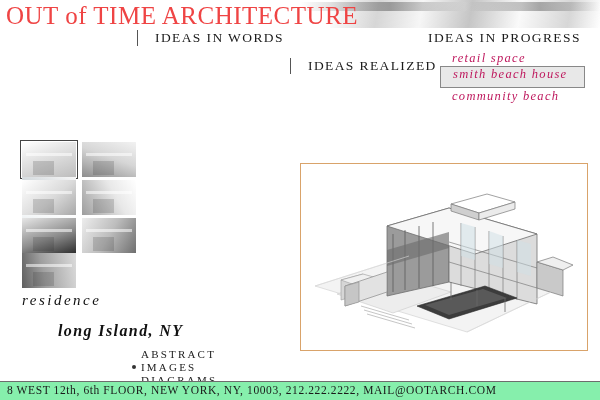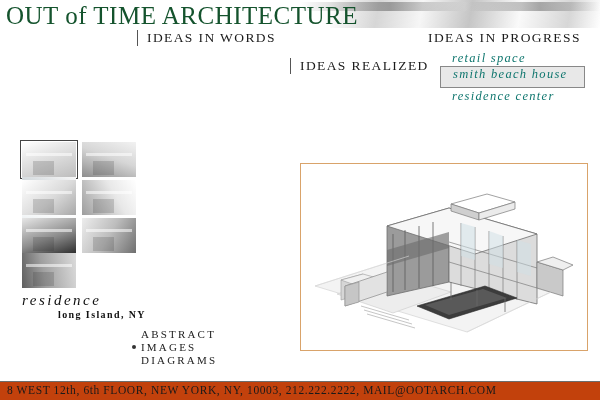--- a/index.html
+++ b/index.html
@@ -34,59 +34,59 @@
     left: 300px; top: 2px;
     width: 300px; height: 9px;
     background: linear-gradient(90deg, rgba(255,255,255,0) 0%, rgba(70,70,70,0.45) 30%, rgba(255,255,255,0.05) 55%, rgba(60,60,60,0.40) 80%, rgba(255,255,255,0) 100%);
   }
   #site-title {
     position: absolute;
     left: 6px; top: 2px;
     font-family: "Liberation Serif", serif;
     font-size: 25px;
     letter-spacing: 0.5px;
-    color: #14532d;
+    color: #ef4444;
     white-space: nowrap;
   }
 
   
   #nav {
     position: absolute;
     left: 0; top: 30px;
     width: 600px; height: 20px;
   }
   .nav-tab {
     position: absolute;
     top: 0;
     font-family: "Liberation Serif", serif;
     font-size: 13.5px;
     letter-spacing: 1.4px;
     color: #1a1a1a;
     white-space: nowrap;
-    padding-left: 9px;
+    padding-left: 17px;
     border-left: 1px solid #555;
     cursor: pointer;
   }
   #tab-words   { left: 137px; }
   #tab-realized{ left: 290px; margin-top: 28px; }
   #tab-progress{ left: 428px; border-left: none; padding-left: 0; }
 
   
   #subnav {
     position: absolute;
     left: 440px; top: 50px;
     width: 160px;
   }
   .sub-item {
     position: relative;
     font-family: "Liberation Serif", serif;
     font-style: italic;
     font-size: 12.5px;
     letter-spacing: 1.3px;
-    color: #0f766e;
+    color: #be185d;
     height: 16px;
     line-height: 16px;
     padding-left: 12px;
     white-space: nowrap;
     cursor: pointer;
   }
   .sub-item.boxed {
     border: 1px solid #888;
     background: #e8e8e8;
     height: 22px;
@@ -159,25 +159,26 @@
     width: 230px;
   }
   #proj-name {
     font-family: "Liberation Serif", serif;
     font-style: italic;
     font-size: 15px;
     letter-spacing: 2.5px;
     color: #111;
   }
   #proj-loc {
-    margin-top: 0;
+    margin-top: 13px;
     margin-left: 36px;
     font-family: "Liberation Serif", serif;
+    font-style: italic;
     font-weight: bold;
-    font-size: 10px;
+    font-size: 16px;
     letter-spacing: 1.4px;
     color: #111;
   }
   #view-links {
     margin-top: 8px;
     margin-left: 110px;
     text-align: left;
   }
   .view-link {
     position: relative;
@@ -210,21 +211,21 @@
   }
   #render-svg { display: block; }
 
   
   #footer {
     position: absolute;
     left: 0; bottom: 0;
     width: 600px;
     height: 18px;
     border-top: 1px solid #6d6d6d;
-    background: #c2410c;
+    background: #86efac;
   }
   #footer-text {
     position: absolute;
     left: 7px; top: 2px;
     font-family: "Liberation Serif", serif;
     font-size: 11.5px;
     letter-spacing: 0.6px;
     color: #1a1a1a;
     white-space: nowrap;
   }
@@ -245,21 +246,21 @@
 </div>
 
 <div id="subnav">
   <div class="sub-item">
     <span>retail space</span>
   </div>
   <div class="sub-item boxed">
     <span>smith beach house</span>
   </div>
   <div class="sub-item">
-    <span>residence center</span>
+    <span>community beach</span>
   </div>
 </div>
 
 <div id="thumbs">
   <div class="thumb-row">
     <div class="thumb t-a sel"></div>
     <div class="thumb t-b"></div>
     <div class="thumb t-c"></div>
   </div>
   <div class="thumb-row">

